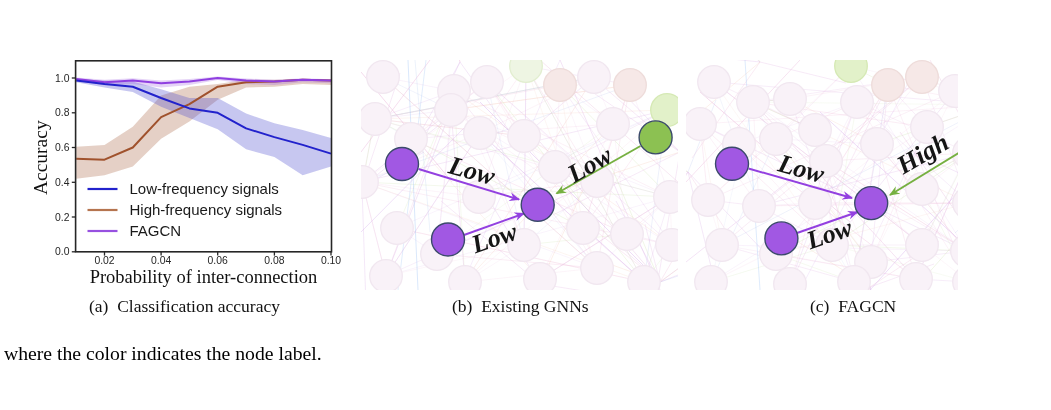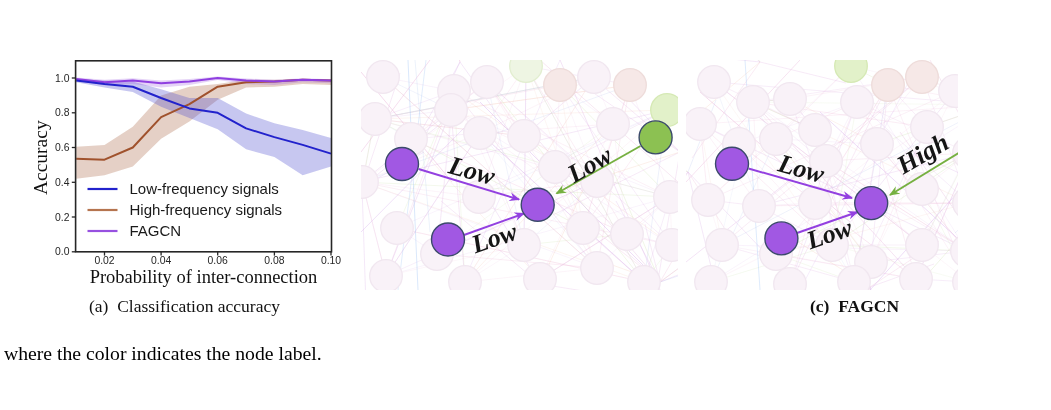--- a/index.html
+++ b/index.html
@@ -518,16 +518,17 @@
 <line x1="972.5" y1="112.5" x2="890" y2="163" stroke="#76b041" stroke-width="1.9" marker-end="url(#ah_76b041)"></line>
 <circle cx="732" cy="131.8" r="16.5" fill="#a158e3" stroke="#3b4a6b" stroke-width="1.4"></circle>
 <circle cx="781.4" cy="206.4" r="16.5" fill="#a158e3" stroke="#3b4a6b" stroke-width="1.4"></circle>
 <circle cx="871.2" cy="171.1" r="16.5" fill="#a158e3" stroke="#3b4a6b" stroke-width="1.4"></circle>
 <circle cx="987.3" cy="103.7" r="16.5" fill="#8cc152" stroke="#3b4a6b" stroke-width="1.4"></circle>
 <text x="799" y="145" font-family="Liberation Serif, serif" font-size="26" font-weight="bold" font-style="italic" fill="#151515" text-anchor="middle" transform="rotate(15.5 799 145)">Low</text>
 <text x="832" y="210" font-family="Liberation Serif, serif" font-size="26" font-weight="bold" font-style="italic" fill="#151515" text-anchor="middle" transform="rotate(-19 832 210)">Low</text>
 <text x="927" y="129" font-family="Liberation Serif, serif" font-size="26" font-weight="bold" font-style="italic" fill="#151515" text-anchor="middle" transform="rotate(-30 927 129)">High</text>
 </svg>
 <div class="cap" style="left:89px;top:263.5px;text-align:center;">(a)&nbsp;&nbsp;Classification accuracy</div>
-<div class="cap" style="left:810px;top:264px;font-weight:bold;">(c)&nbsp;&nbsp;FAGCN</div>
+<div class="cap" style="left:452px;top:264px;">(b)&nbsp;&nbsp;Existing GNNs</div>
+<div class="cap" style="left:810px;top:264px;">(c)&nbsp;&nbsp;FAGCN</div>
 <div id="caption">
 <div>where the color indicates the node label.</div>
 </div>
 </div>
 </body></html>

